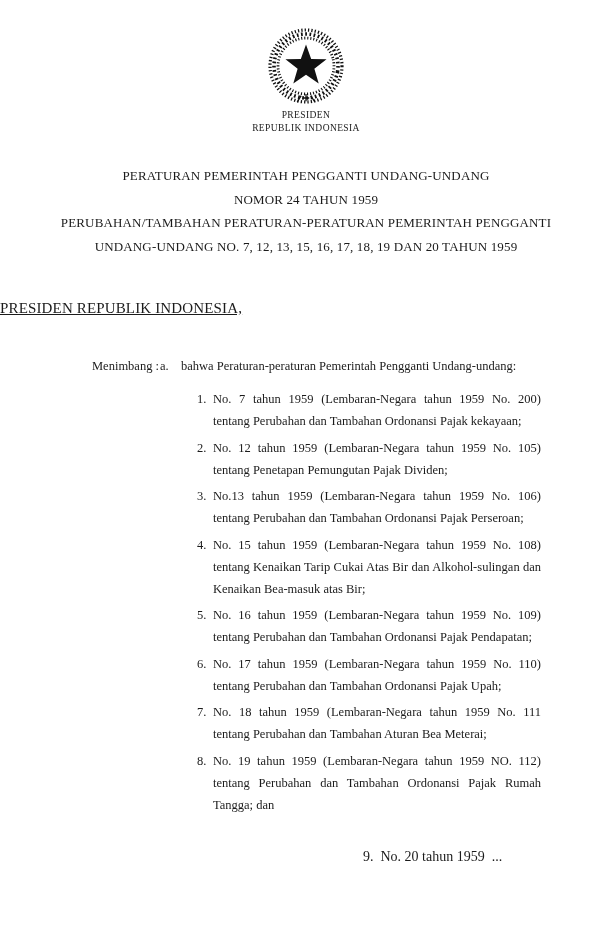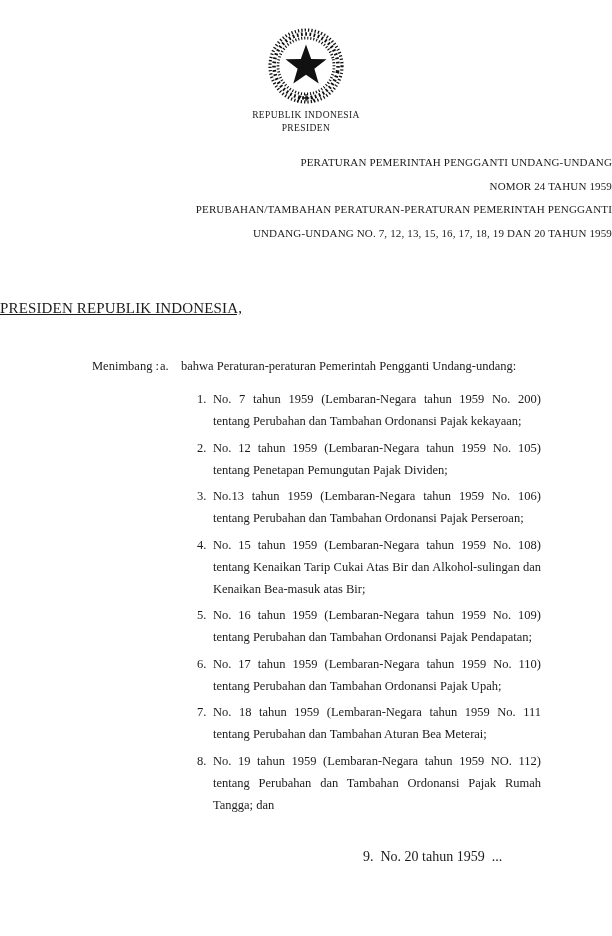--- a/index.html
+++ b/index.html
@@ -24,23 +24,23 @@
     position: absolute;
     top: 109px; left: 0; right: 0;
     text-align: center;
     font-size: 9.5px;
     line-height: 12.5px;
     letter-spacing: 0.4px;
   }
 
   .title-block {
     position: absolute;
-    top: 151px; left: 0; right: 0;
-    text-align: right;
-    font-size: 11px;
+    top: 164px; left: 0; right: 0;
+    text-align: center;
+    font-size: 13px;
     line-height: 23.5px;
     letter-spacing: 0.15px;
   }
 
   .salutation {
     position: absolute;
     top: 300px; left: 0; right: 0;
     text-align: left;
     font-size: 15px;
     letter-spacing: 0.15px;
@@ -78,22 +78,22 @@
     <g fill="none" stroke="#111111">
       <circle cx="50" cy="50" r="45" stroke-width="4" stroke-dasharray="1.6 2.6"></circle>
       <circle cx="50" cy="50" r="40" stroke-width="4.5" stroke-dasharray="2.2 3.1" transform="rotate(10 50 50)"></circle>
       <circle cx="50" cy="50" r="35" stroke-width="3.5" stroke-dasharray="1.4 2.4" transform="rotate(-14 50 50)"></circle>
       <path d="M44 87 l-5 8 M56 87 l5 8 M50 85 l0 9 M46 90 l8 0" stroke-width="1.6"></path>
     </g>
     <polygon fill="#111111" points="50,23 56.47,41.1 75.68,41.66 60.46,53.4 65.87,71.84 50,61 34.13,71.84 39.54,53.4 24.32,41.66 43.53,41.1"></polygon>
   </svg>
 
   <div class="office">
+    <div>PRESIDEN</div>
     <div>REPUBLIK INDONESIA</div>
-    <div>PRESIDEN</div>
   </div>
 
   <div class="title-block">
     <div>PERATURAN PEMERINTAH PENGGANTI UNDANG-UNDANG</div>
     <div>NOMOR 24 TAHUN 1959</div>
     <div>PERUBAHAN/TAMBAHAN PERATURAN-PERATURAN PEMERINTAH PENGGANTI</div>
     <div>UNDANG-UNDANG NO. 7, 12, 13, 15, 16, 17, 18, 19 DAN 20 TAHUN 1959</div>
   </div>
 
   <div class="salutation">PRESIDEN REPUBLIK INDONESIA,</div>

